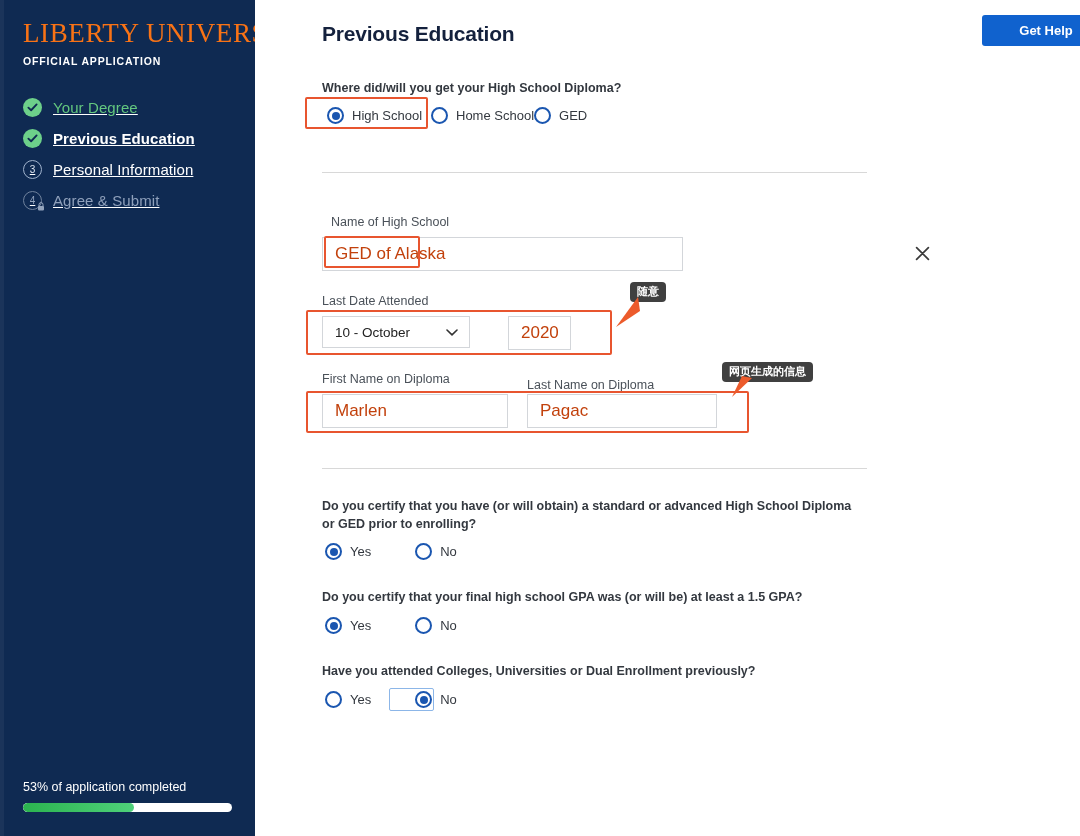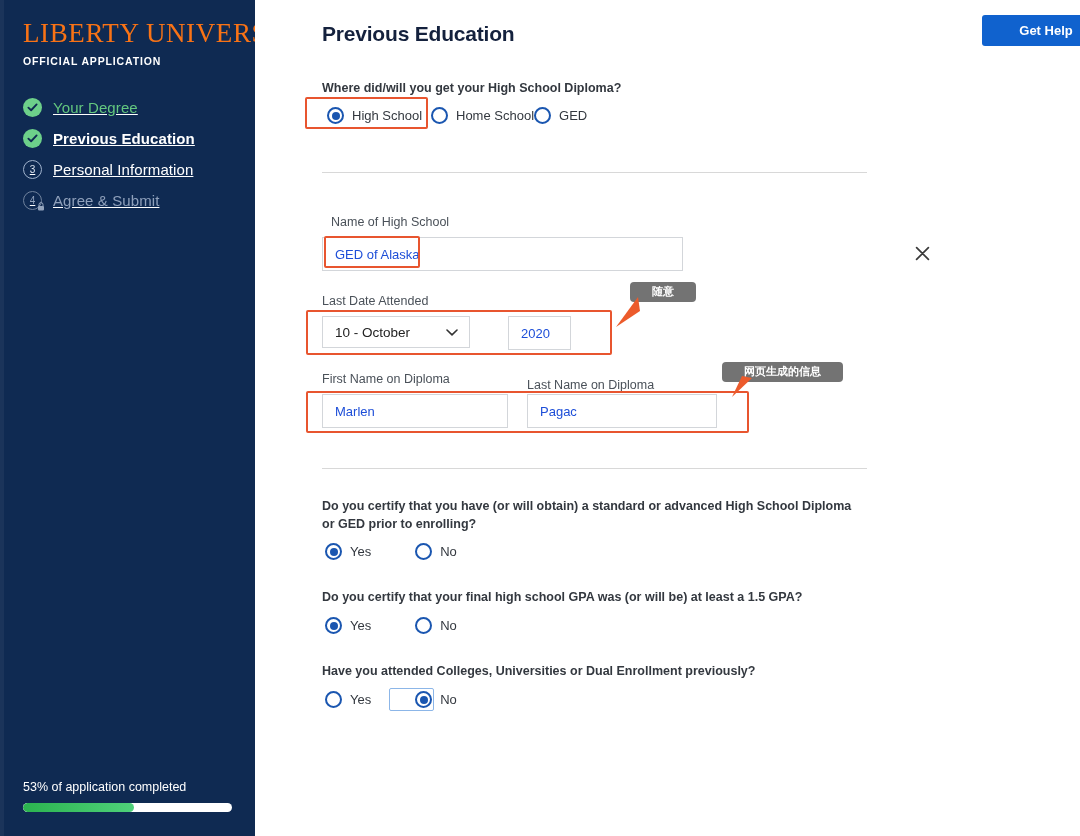--- a/index.html
+++ b/index.html
@@ -105,21 +105,21 @@
     display:flex; align-items:center; justify-content:center;
     flex:0 0 17px;
   }
   .radio .dot { width:8px; height:8px; border-radius:50%; background:#1a56b0; display:none; }
   .radio.checked .dot { display:block; }
   .radio-text { font-size:13px; color:#33383f; }
 
   .txt-input {
     background:#fff; border:1px solid #d3d6da;
     font-family:"Liberation Sans", sans-serif;
-    font-size:13px; color:#1d4ed8; padding:16px 12px;
+    font-size:17px; color:#c2410c; padding:16px 12px;
     outline:none;
   }
   .select-box {
     background:#fff; border:1px solid #d3d6da;
     font-size:13.5px; color:#222;
     display:flex; align-items:center; padding:0 12px;
     position:relative;
   }
   .chev {
     position:absolute; right:11px; top:50%; transform:translateY(-50%);
@@ -148,23 +148,23 @@
     pointer-events:none;
   }
   .focus-box {
     position:absolute; border:1.5px solid #8cb6e8; border-radius:2px;
     pointer-events:none;
   }
   .callout {
     position:absolute; pointer-events:none;
   }
   .callout-bubble {
-    background:#737373; color:#fff;
+    background:#404040; color:#fff;
     font-size:11px; font-weight:700;
-    padding:3px 22px 4px; border-radius:4px;
+    padding:3px 7px 4px; border-radius:4px;
     white-space:nowrap; line-height:1.2;
     font-family:"DejaVu Sans", sans-serif;
   }
 </style>
 </head>
 <body>
 
 <div id="sidebar">
 
   <div class="brand">

